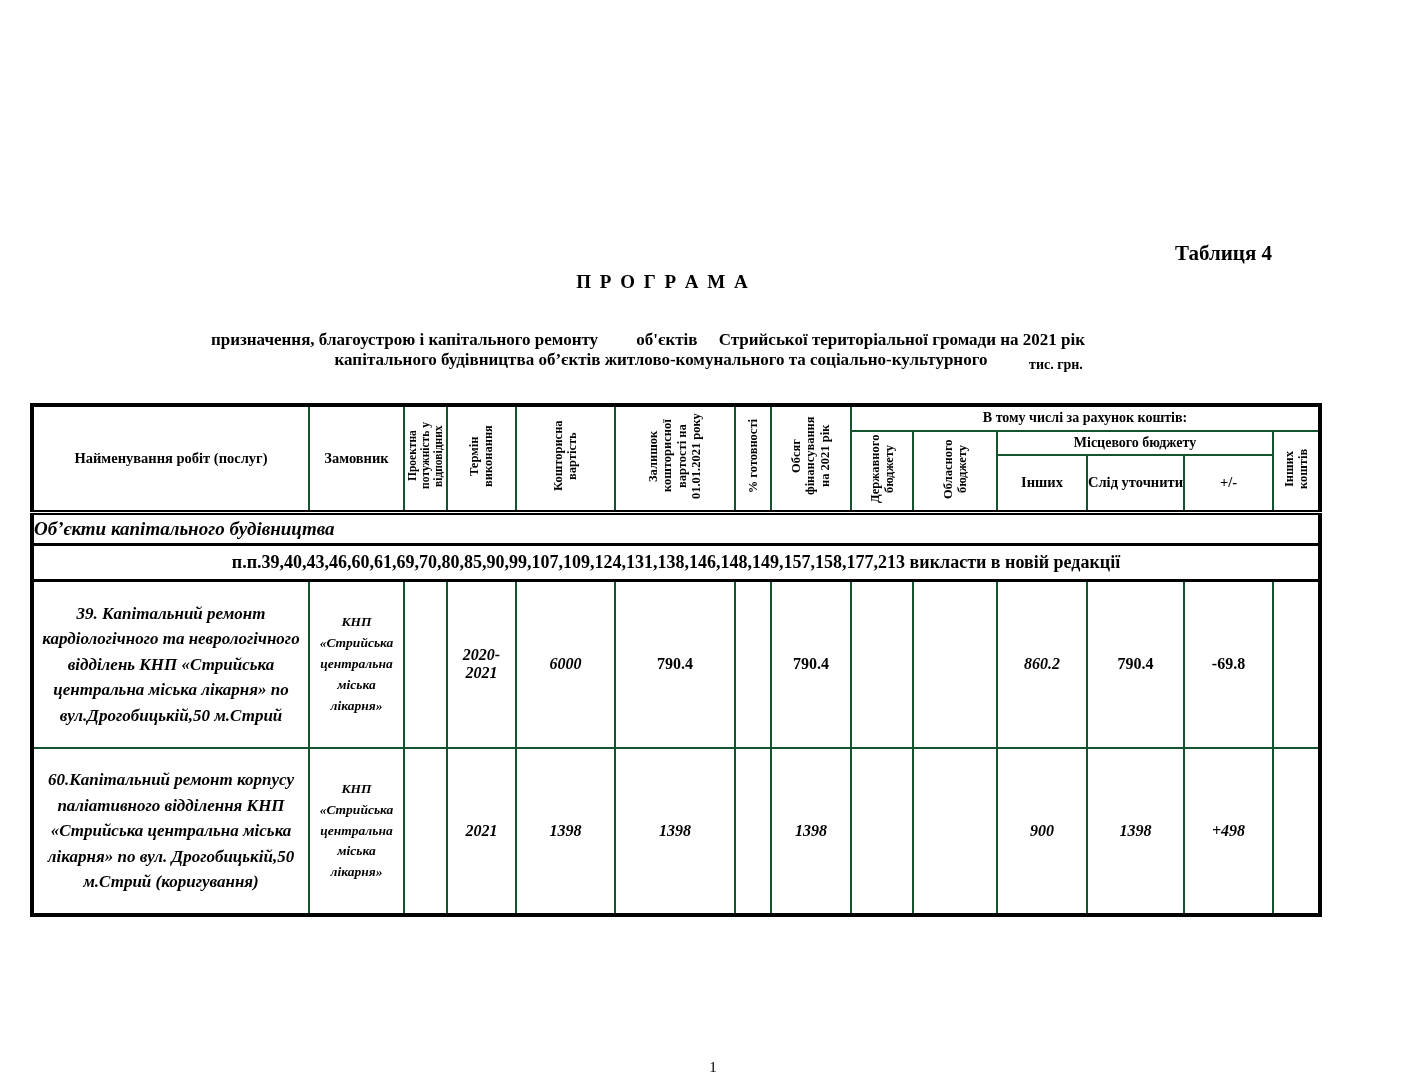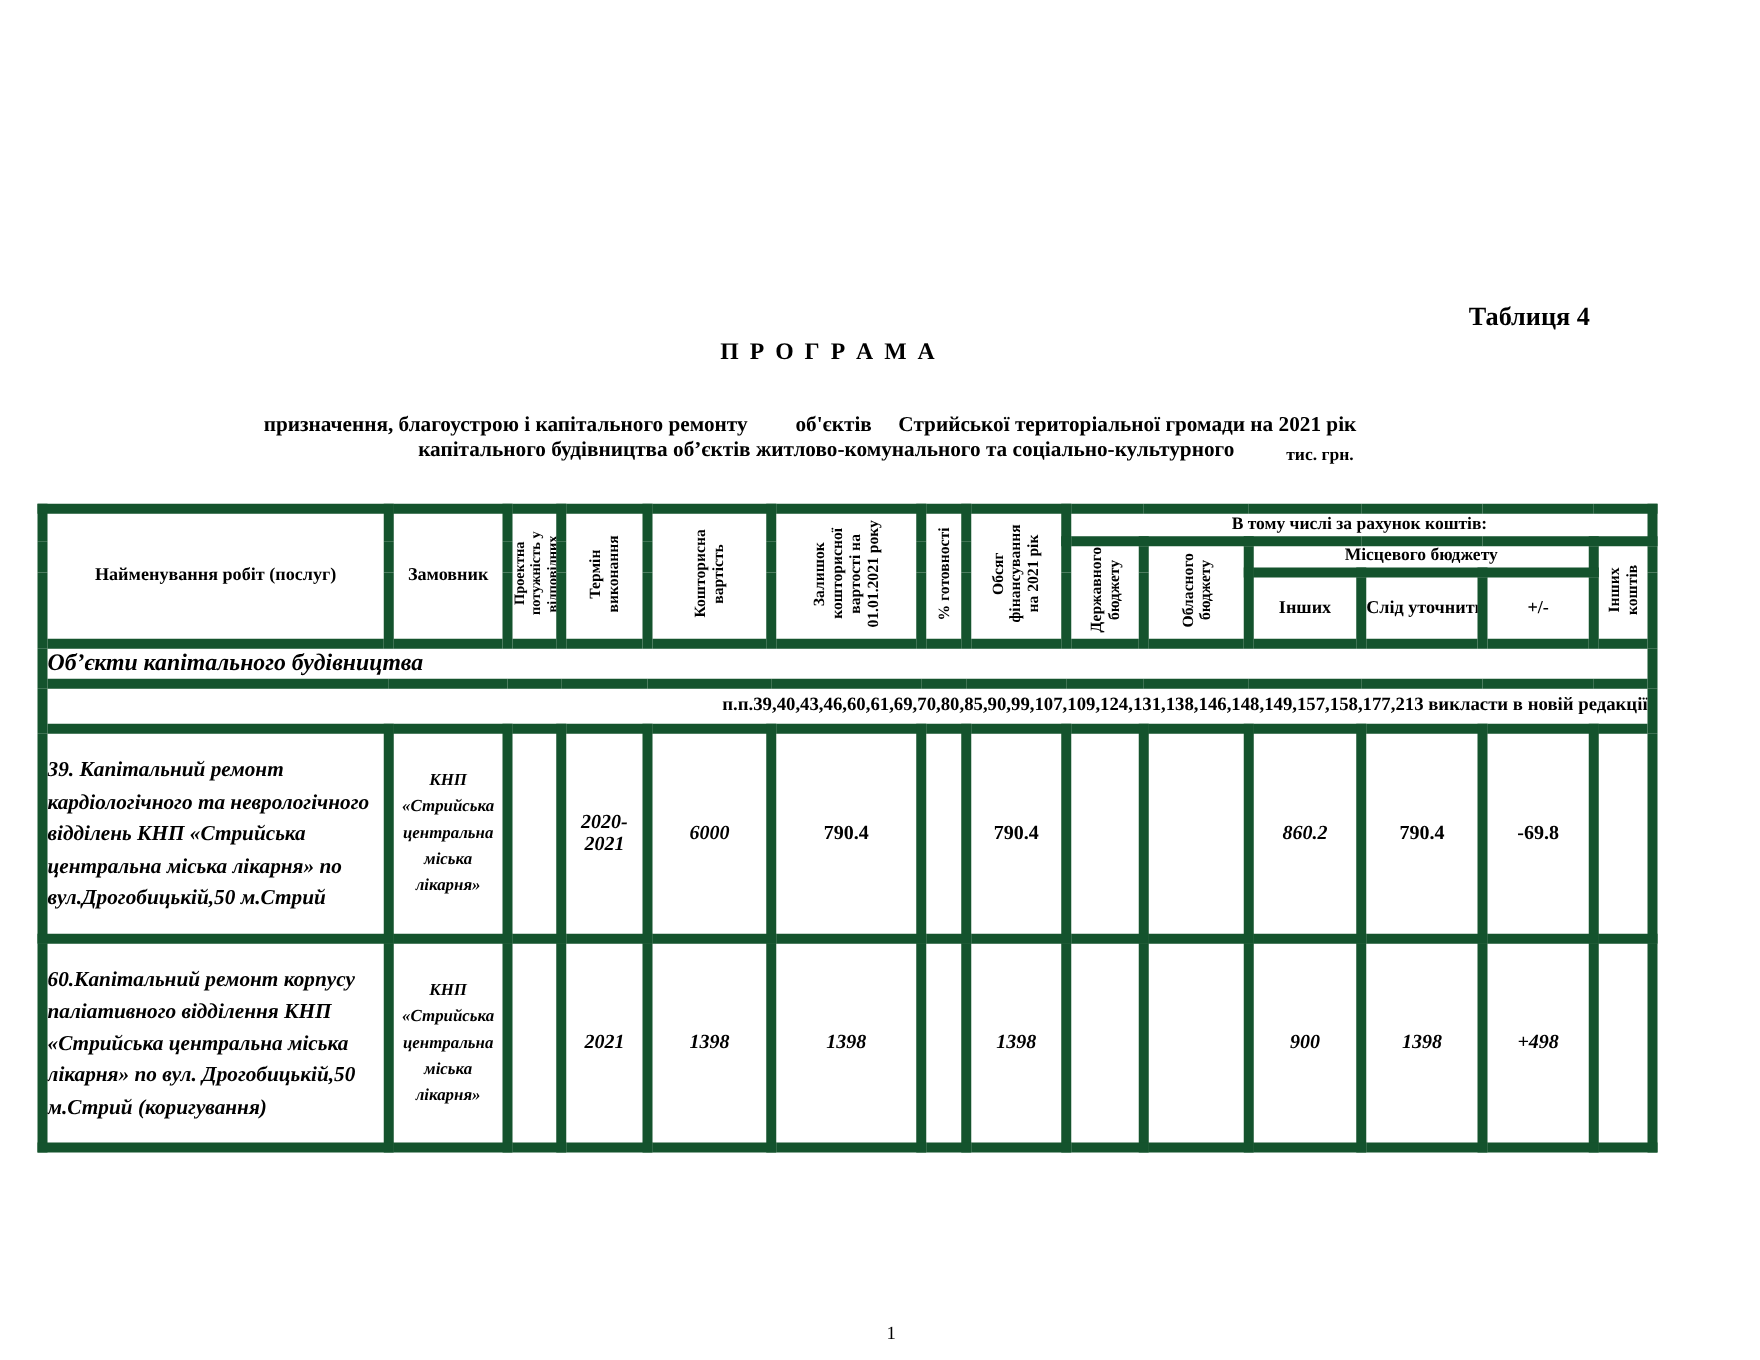--- a/index.html
+++ b/index.html
@@ -37,21 +37,21 @@
   .pagenum{
     position:absolute;left:0;top:1059px;width:1426px;text-align:center;
     font-size:15px;
   }
   table.program{
     position:absolute;left:30px;top:403px;width:1288px;
     border-collapse:collapse;table-layout:fixed;
     border:4px solid #000;
   }
   table.program td{
-    border:8px solid #14532d;padding:0;overflow:hidden;
+    border:2px solid #14532d;padding:0;overflow:hidden;
     vertical-align:middle;
     font-family:Liberation Serif, serif;
   }
   .hc{font-weight:bold;text-align:center;font-size:13px;line-height:1.2;}
   .fs15{font-size:14.5px;white-space:nowrap;}
   .inc{font-size:14px;}
   .hb{border-bottom:5px double #000 !important;}
   .vt{
     display:inline-block;
     writing-mode:vertical-rl;
@@ -61,27 +61,27 @@
   }
   .vt-tall{max-height:92px;}
   .vt-short{max-height:70px;}
   .vt-xs{font-size:11.5px;}
   .sec1{
     font-weight:bold;font-style:italic;font-size:19px;
     text-align:left;padding:2px 6px;
     border-bottom:3px solid #000 !important;
   }
   .sec2{
-    font-weight:bold;font-size:15px;
-    text-align:right;padding:6px 6px;
+    font-weight:bold;font-size:18px;
+    text-align:center;padding:6px 6px;
     border-bottom:3px solid #000 !important;
   }
   .nm{
     font-weight:bold;font-style:italic;font-size:17px;
-    text-align:left;padding:6px 8px;line-height:1.5;margin-top:35px;
+    text-align:center;padding:6px 8px;line-height:1.5;margin-top:35px;
   }
   .cust{
     font-weight:bold;font-style:italic;font-size:13.5px;
     text-align:center;line-height:1.55;padding:2px;
   }
   .num{
     font-weight:bold;font-style:italic;font-size:16px;
     text-align:center;
   }
   .rm{font-style:normal;}

